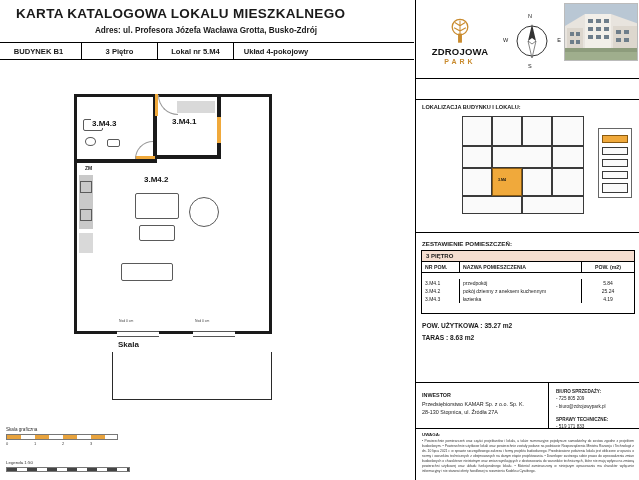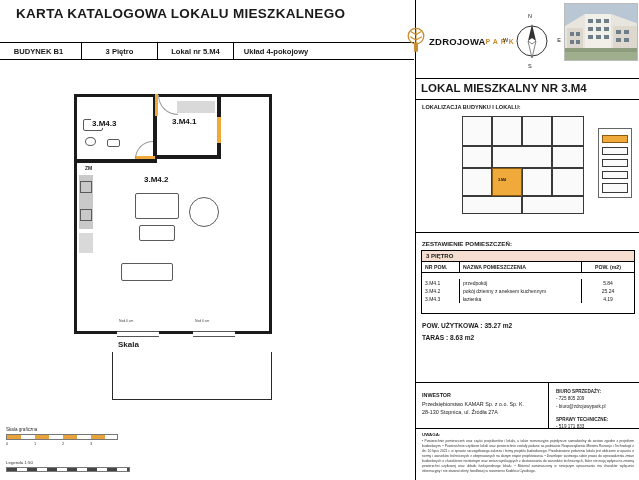--- a/index.html
+++ b/index.html
@@ -84,21 +84,21 @@
   .scale2 { position:absolute; left:6px; top:398px; width:130px; }
   .scale2 .lbl { font-size:4.4px; color:#333; }
   .scale2 .bar { margin-top:2px; height:5px; width:124px;
      background: repeating-linear-gradient(90deg,#444 0 10px,#fff 10px 20px); border:0.4px solid #777;}
 
   
   .right { position:absolute; left:415px; top:0; width:224px; height:480px; border-left:1px solid #000; }
 
   .logo-box {
     position:absolute; left:5px; top:4px; width:78px; height:74px;
-    display:flex; flex-direction:row; align-items:center; justify-content:center;
+    display:flex; flex-direction:column; align-items:center; justify-content:center;
     border:none;
   }
   .tree { width:26px; height:26px; position:relative; margin-bottom:2px; }
   .logo-name { font-size:9.5px; font-weight:bold; color:#111; letter-spacing:0.2px; }
   .logo-sub { font-size:7px; font-weight:bold; color:#c98b2e; letter-spacing:3px; margin-top:1px;}
 
   .compass {
     position:absolute; left:88px; top:14px; width:56px; height:54px;
   }
   .compass .n { position:absolute; left:24px; top:-1px; font-size:5.5px; }
@@ -164,20 +164,21 @@
   .vline { position:absolute; background:#000; width:1px; }
 </style>
 </head>
 <body>
 
 <div class="sheet">
 
   <div class="left">
 
     <div class="main-title">KARTA KATALOGOWA LOKALU MIESZKALNEGO</div>
+    <div class="addr">Adres: ul. Profesora Józefa Wacława Grotta, Busko-Zdrój</div>
 
     <div class="infobar">
       <div class="cell c1">BUDYNEK B1</div>
       <div class="cell c2">3 Piętro</div>
       <div class="cell c3">Lokal nr  5.M4</div>
       <div class="cell c5">Układ 4-pokojowy</div>
     </div>
 
     <div class="plan-wrap">
 
@@ -303,21 +304,20 @@
             <rect x="11" y="28" width="4" height="4"></rect>
           <rect x="5" y="36" width="4" height="4"></rect>
             <rect x="11" y="36" width="4" height="4"></rect>
         </g>
         <rect x="0" y="44" width="74" height="14" fill="#9fae8d"></rect>
         <rect x="0" y="44" width="74" height="4" fill="#8d9c7c"></rect>
       </svg>
     </div>
 
     <div class="hr" style="left:0; top:78px; width:224px;"></div>
-    <div class="unit-title">LOKAL MIESZKALNY  NR 3.M4</div>
     <div class="hr" style="left:0; top:99px; width:224px;"></div>
 
     <div class="loc-title">LOKALIZACJA BUDYNKU I LOKALU:</div>
 
     <div class="mini-plan">
       <div class="mini-cell" style="left:0px;  top:0px;  width:30px; height:30px;"></div>
       <div class="mini-cell" style="left:30px; top:0px;  width:30px; height:30px;"></div>
       <div class="mini-cell" style="left:60px; top:0px;  width:30px; height:30px;"></div>
       <div class="mini-cell" style="left:90px; top:0px;  width:32px; height:30px;"></div>
 

